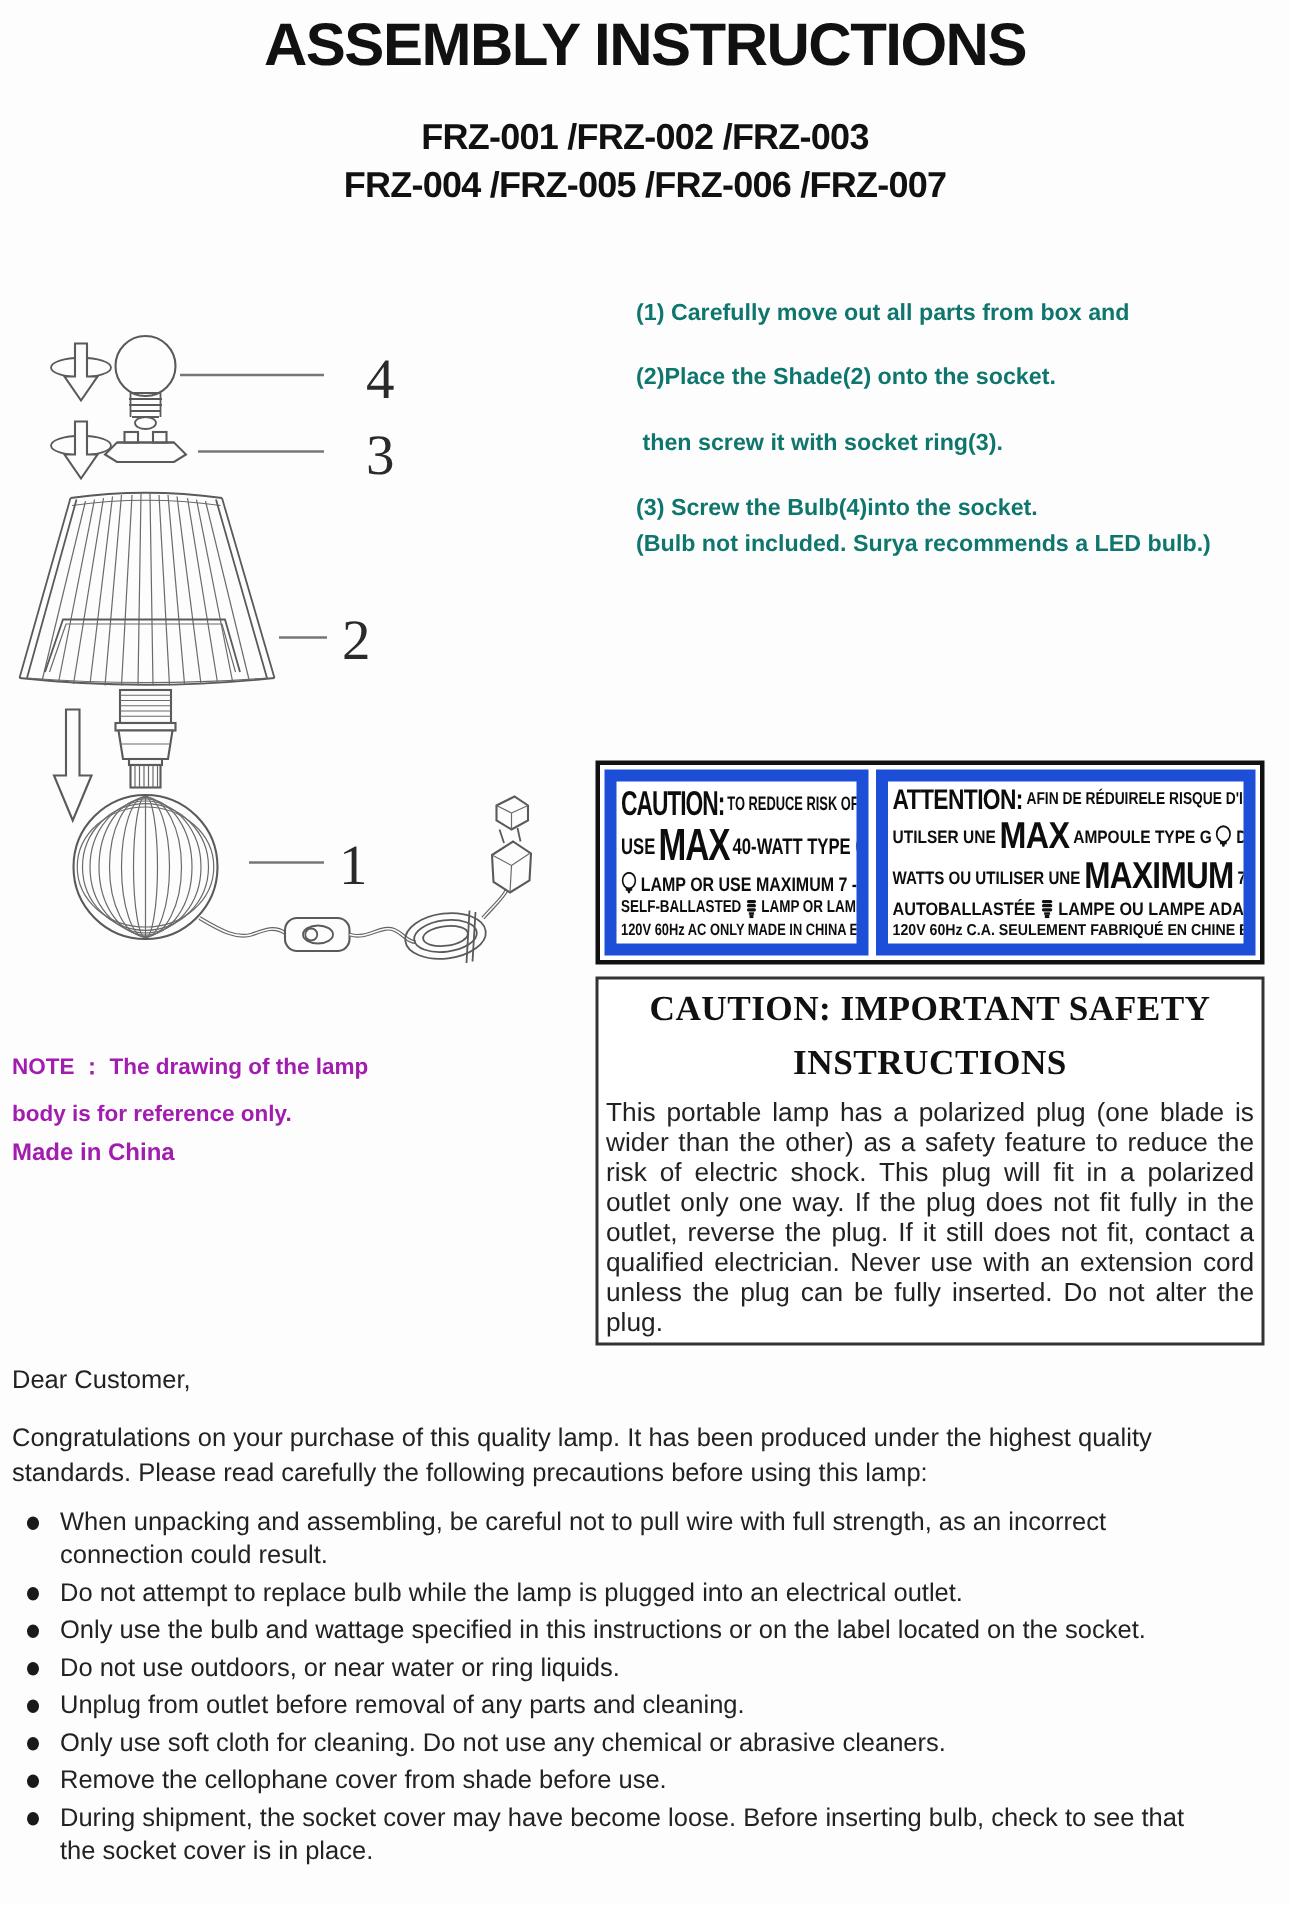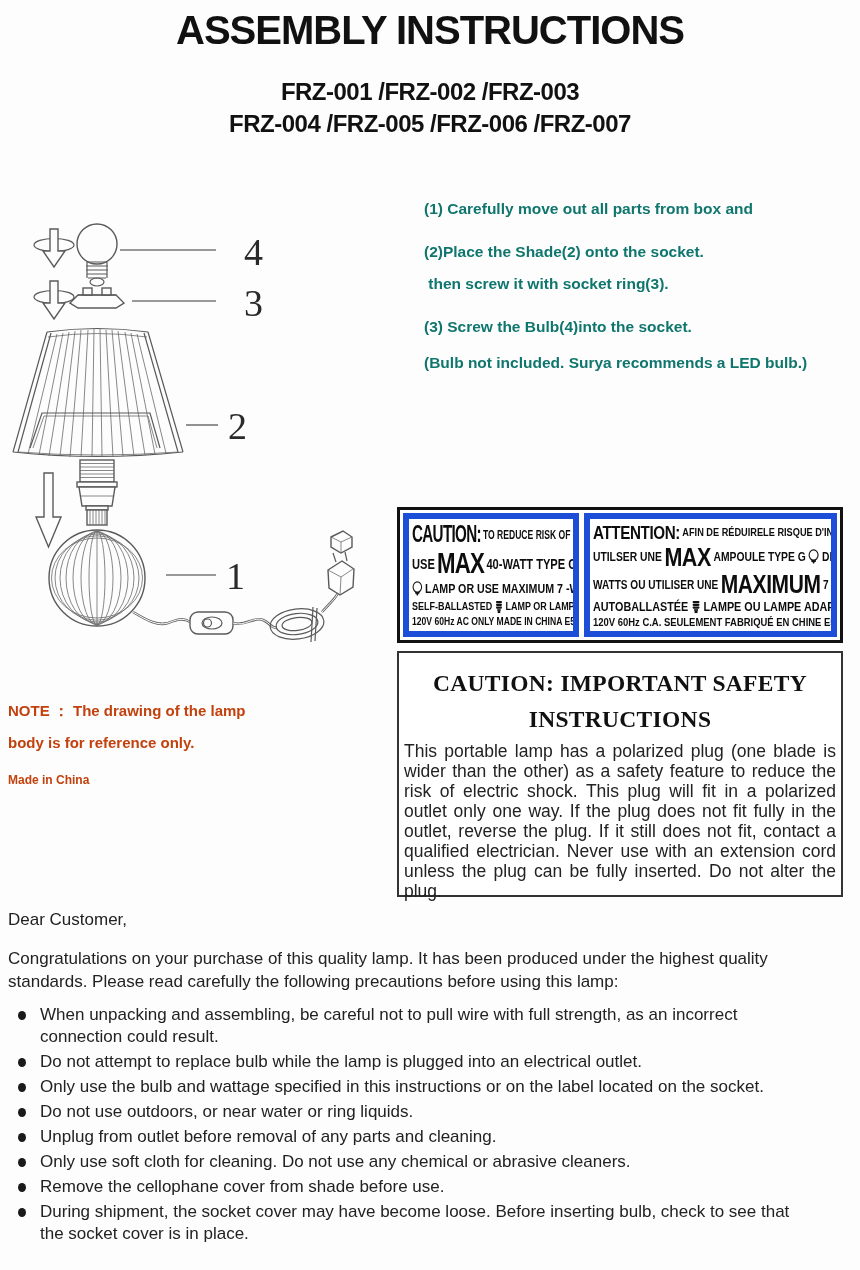--- a/index.html
+++ b/index.html
@@ -27,32 +27,32 @@
   .diagram .cordbg{stroke:#666;stroke-width:2.6;fill:none;}
   .diagram .cordcore{stroke:#fdfdfd;stroke-width:1;fill:none;}
   
   .steps{position:absolute;left:424px;top:199px;width:415px;}
   .steps p{
     margin:0;font-size:15.5px;font-weight:bold;line-height:19px;
     white-space:pre-wrap;color:#0f766e;
   }
   .steps .s0{margin-bottom:24px;}
   .steps .s1{margin-bottom:24px;}
-  .steps .s2{margin-bottom:13px;}
+  .steps .s2{margin-bottom:25px;}
   .steps .s3{margin-bottom:24px;}
-  .steps .s4{margin-bottom:16px;}
+  .steps .s4{margin-bottom:4px;}
   .steps .s5{line-height:21px;}
   
   .label-box{
     position:absolute;left:397px;top:507px;width:446px;height:136px;
     border:3px solid #111;box-sizing:border-box;background:#fff;
     display:flex;gap:5px;padding:3px;
   }
   .label-inner{
-    border:6px solid #1d4ed8;box-sizing:border-box;height:100%;
+    border:8px solid #1d4ed8;box-sizing:border-box;height:100%;
     display:flex;flex-direction:column;justify-content:space-evenly;
     padding:1px 3px;overflow:hidden;
   }
   .label-en{flex:0 0 176px;}
   .label-fr{flex:1;}
   .lab-line{
     display:flex;align-items:center;gap:3px;white-space:nowrap;
     font-weight:bold;color:#0d0d0d;transform-origin:0 50%;line-height:1;
   }
   .en1{font-size:13px;transform:scaleX(.66);}
@@ -73,30 +73,30 @@
   .glyph{flex:0 0 auto;}
   
   .safety-box{
     position:absolute;left:397px;top:651px;width:446px;height:246px;
     border:2px solid #333;box-sizing:border-box;background:#fff;padding:3px 5px 0 5px;
   }
   .safety-t1,.safety-t2{
     font-family:"Liberation Serif",serif;font-weight:bold;font-size:23.5px;
     text-align:center;color:#111;letter-spacing:0.3px;
   }
-  .safety-t1{margin-top:14px;text-align:center;}
+  .safety-t1{margin-top:4px;text-align:center;}
   .safety-t2{margin-top:9px;}
   .safety-body{
     margin:8px 0 0 0;font-size:17.5px;line-height:20px;text-align:justify;color:#222;
   }
   
   .note{position:absolute;left:8px;top:702px;width:360px;}
-  .note p{margin:0;font-size:15px;font-weight:bold;color:#c2410c;}
+  .note p{margin:0;font-size:15px;font-weight:bold;color:#a21caf;}
   .note .n1{margin-bottom:13px;}
-  .note .made{margin-top:22px;font-size:12px;}
+  .note .made{margin-top:9px;font-size:16px;}
   
   .customer{position:absolute;left:8px;top:910px;width:824px;color:#222;}
   .customer .salutation{margin:0;font-size:17px;}
   .customer .intro{margin:17px 0 0 0;font-size:17px;line-height:23px;width:812px;}
   .customer ul{margin:11px 0 0 0;padding:0;list-style:none;}
   .customer li{
     position:relative;padding-left:32px;font-size:17px;line-height:22px;
     margin-bottom:3px;width:790px;box-sizing:border-box;
   }
   .customer li::before{

